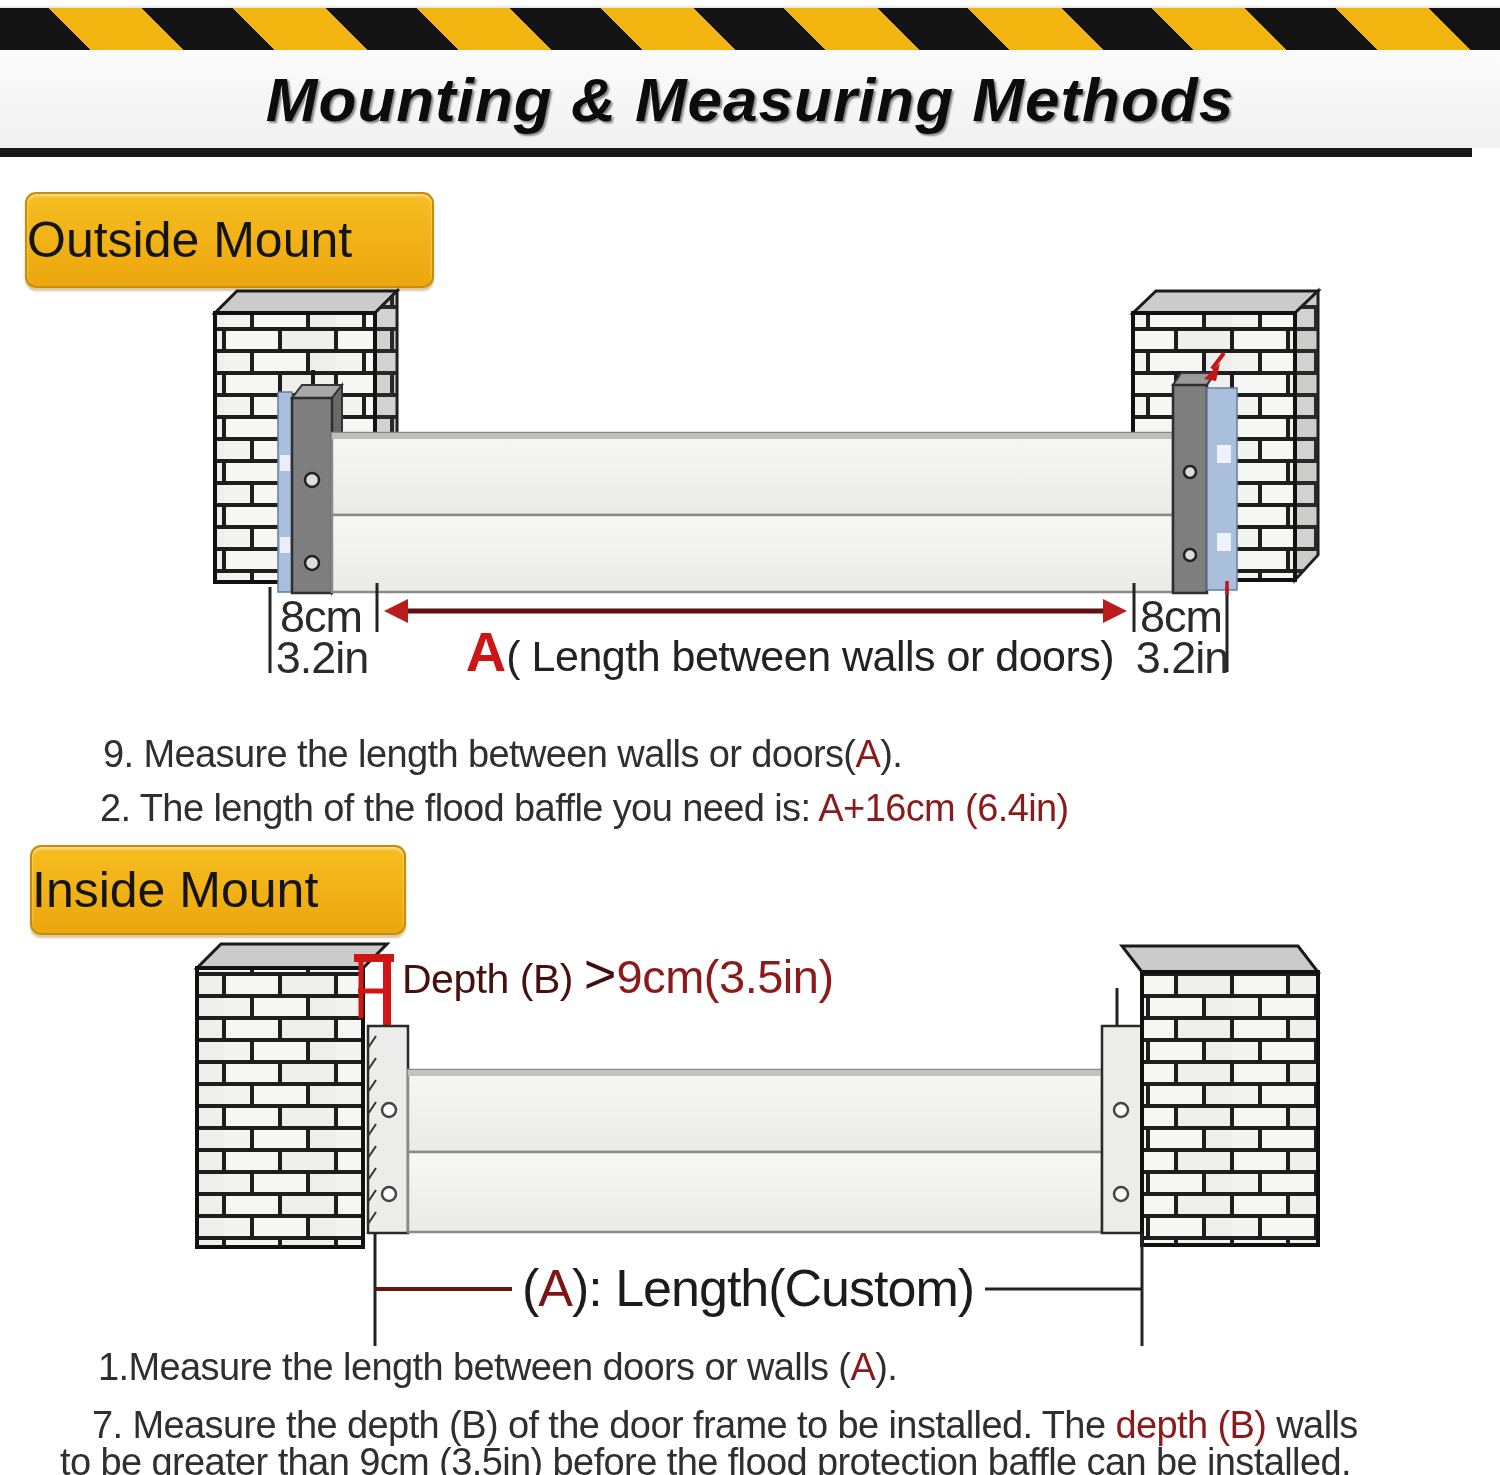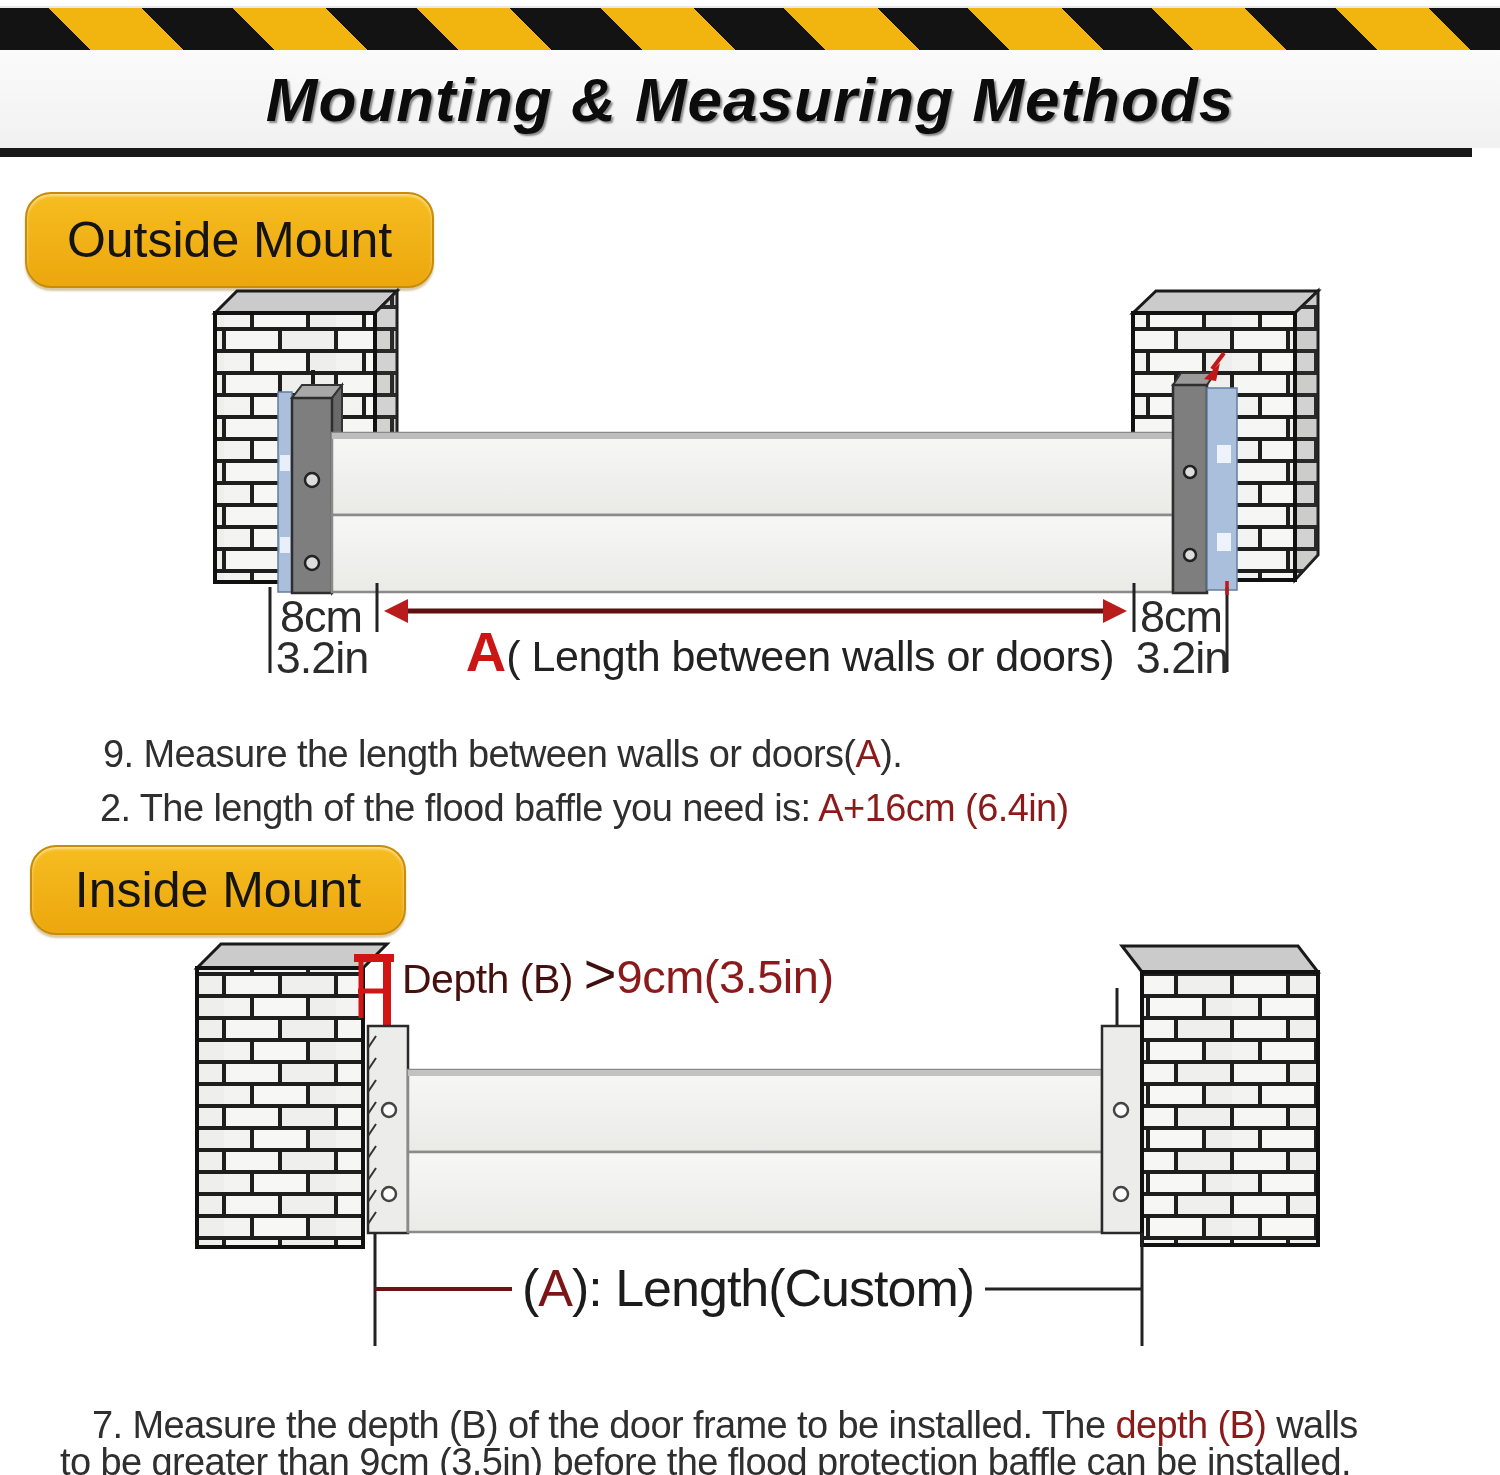--- a/index.html
+++ b/index.html
@@ -12,23 +12,23 @@
         border-top:2px solid #e9e9e9;border-bottom:2px solid #dcdcdc;}
   .banner{position:absolute;left:0;top:50px;width:1500px;height:98px;
           background:linear-gradient(180deg,#fbfbfb,#f1f1f1);
           display:flex;align-items:center;justify-content:center;}
   .title{font-size:62px;font-weight:bold;font-style:italic;color:#0c0c0c;
          letter-spacing:1px;
          text-shadow:-1px -1px 0 #ffffff, 2px 2px 2px rgba(0,0,0,.45);}
   .rule{position:absolute;left:0;top:148px;width:1472px;height:9px;background:#191919;}
 
   
-  .badge{position:absolute;display:flex;align-items:center;justify-content:center;
+  .badge{position:absolute;display:flex;align-items:center;
          background:linear-gradient(180deg,#f6bd20,#eca70d);
-         border:2px solid #c78c08;border-radius:26px;
+         border:2px solid #c78c08;border-radius:11px;
          box-shadow:inset 0 2px 3px rgba(255,255,255,.55), 0 3px 2px rgba(150,100,0,.35);
          font-size:50px;color:#141414;}
   .badge.outside{left:25px;top:192px;width:405px;height:92px;}
   .badge.inside{left:30px;top:845px;width:372px;height:86px;}
 
   
   .diagram{position:absolute;left:0;}
   .diagram.outside{top:285px;}
   .diagram.inside{top:930px;}
 
@@ -223,16 +223,17 @@
 
     <g>
       <line x1="375" y1="303" x2="375" y2="416" stroke="#222" stroke-width="3"></line>
       <line x1="1142" y1="303" x2="1142" y2="416" stroke="#222" stroke-width="3"></line>
       <line x1="375" y1="359" x2="512" y2="359" stroke="#6b1414" stroke-width="4"></line>
       <line x1="985" y1="359" x2="1142" y2="359" stroke="#222" stroke-width="3"></line>
       <text class="lenLbl" x="748" y="376" text-anchor="middle"><tspan>(</tspan><tspan class="lenA">A</tspan><tspan>): Length(Custom)</tspan></text>
     </g>
   </svg>
 
+  <div class="step i-step1"><span>1.Measure the length between doors or walls (</span><span class="red">A</span><span>).</span></div>
   <div class="step i-step2"><span>7. Measure the depth (B) of the door frame to be installed. The </span><span class="red">depth (B)</span><span> walls</span></div>
   <div class="step i-step3"><span>to be greater than 9cm (3.5in) before the flood protection baffle can be installed.</span></div>
 
 </div>
 
 </body></html>

